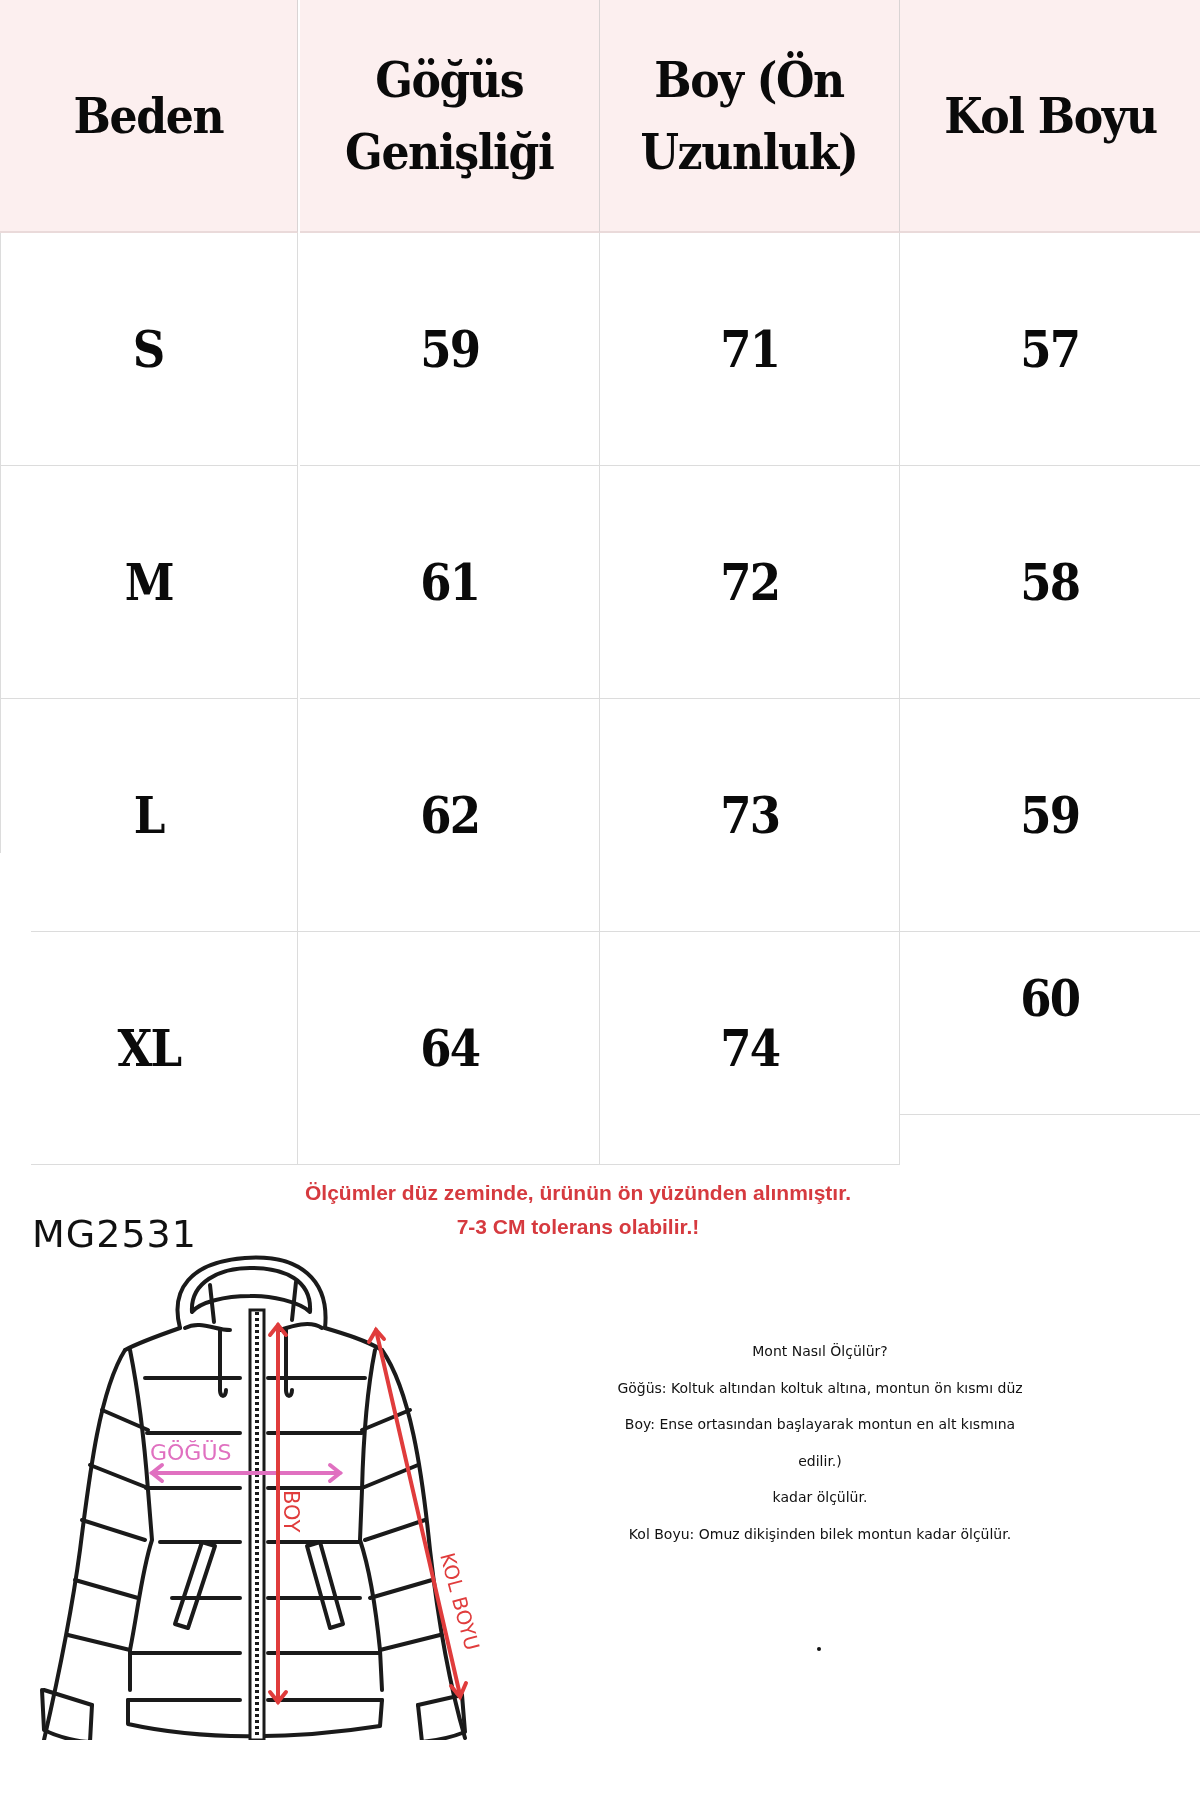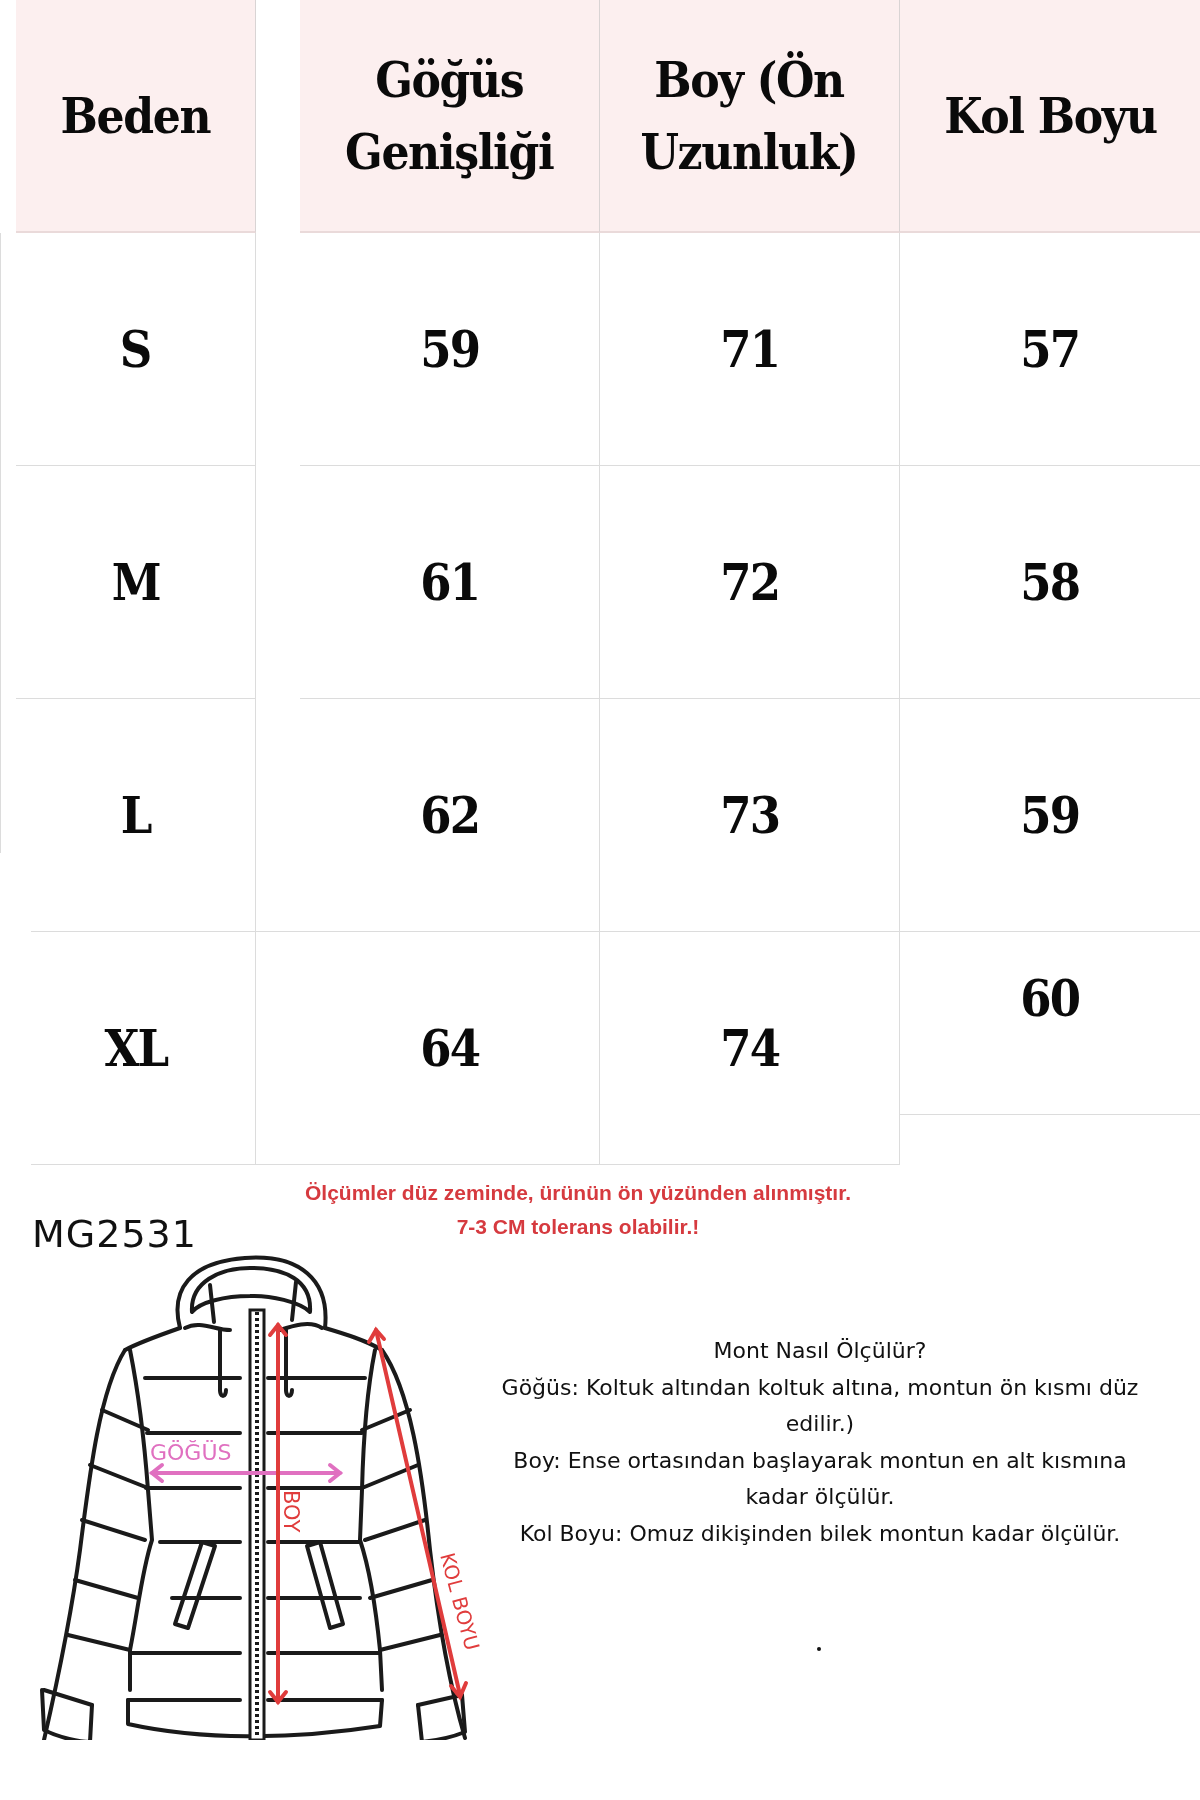--- a/index.html
+++ b/index.html
@@ -2,28 +2,28 @@
 <html><head>
 <meta charset="utf-8">
 <style>
   html, body { margin:0; padding:0; background:#ffffff; }
   body { width:1200px; height:1800px; position:relative; overflow:hidden; font-family:"Liberation Sans", sans-serif; }
   .table { position:absolute; left:0; top:0; width:1200px; }
   .hdr { position:absolute; top:0; height:233px; background:#fcefef; border-right:1px solid #d9d4d4; border-bottom:2px solid #eadada; box-sizing:border-box; display:flex; align-items:center; justify-content:center; text-align:center; }
   .hdr span { font-family:"DejaVu Serif", serif; font-weight:bold; font-size:48px; line-height:72px; color:#0a0a0a; letter-spacing:-1.5px; transform:scaleX(0.92); display:inline-block; }
   .cell { position:absolute; height:233px; box-sizing:border-box; display:flex; align-items:center; justify-content:center; border-right:1px solid #dcdcdc; border-bottom:1px solid #dcdcdc; }
   .cell span { font-family:"DejaVu Serif", serif; font-weight:bold; font-size:50px; color:#0a0a0a; letter-spacing:-2px; transform:scaleX(0.9); display:inline-block; }
-  .c0 { left:16px; width:240px; }
+  .c0 { left:0; width:298px; }
   .c1 { left:300px; width:300px; }
   .c2 { left:600px; width:300px; }
   .c3 { left:900px; width:300px; border-right:none; }
   .leftline { position:absolute; left:0; top:233px; width:1px; height:620px; background:#dcdcdc; }
   .note { position:absolute; left:0; width:1156px; text-align:center; color:#d63a3f; font-weight:bold; font-size:21px; font-family:"Liberation Sans", sans-serif; }
   .code { position:absolute; left:32px; top:1212px; font-size:38px; color:#111; font-family:"DejaVu Sans", sans-serif; letter-spacing:1px; }
-  .instr { position:absolute; left:480px; width:680px; top:1333px; text-align:center; font-family:"DejaVu Sans", sans-serif; font-size:22px; line-height:36.5px; color:#111; }
+  .instr { position:absolute; left:480px; width:680px; top:1333px; text-align:center; font-family:"DejaVu Sans", sans-serif; font-size:14px; line-height:36.5px; color:#111; }
   .instr div { white-space:nowrap; }
   .dot { position:absolute; left:817px; top:1647px; width:4px; height:4px; background:#111; border-radius:50%; }
   .jacket { position:absolute; left:30px; top:1250px; }
 </style>
 </head>
 <body>
 
 <div class="table">
 
   <div class="hdr c0">
@@ -177,18 +177,18 @@
     <line x1="346" y1="80" x2="430" y2="445"></line>
     <polyline points="339,92 346,80 354,89"></polyline>
     <polyline points="421,436 430,447 436,433"></polyline>
   </g>
   <text x="0" y="0" font-size="20" fill="#e03c3c" font-family="DejaVu Sans, sans-serif" transform="translate(410 305) rotate(75)">KOL BOYU</text>
 </svg>
 
 <div class="instr">
   <div>Mont Nasıl Ölçülür?</div>
   <div>Göğüs: Koltuk altından koltuk altına, montun ön kısmı düz</div>
+  <div>Boy: Ense ortasından başlayarak montun en alt kısmına</div>
   <div>edilir.)</div>
-  <div>Boy: Ense ortasından başlayarak montun en alt kısmına</div>
   <div>kadar ölçülür.</div>
   <div>Kol Boyu: Omuz dikişinden bilek montun kadar ölçülür.</div>
 </div>
 <div class="dot"></div>
 
 </body></html>

